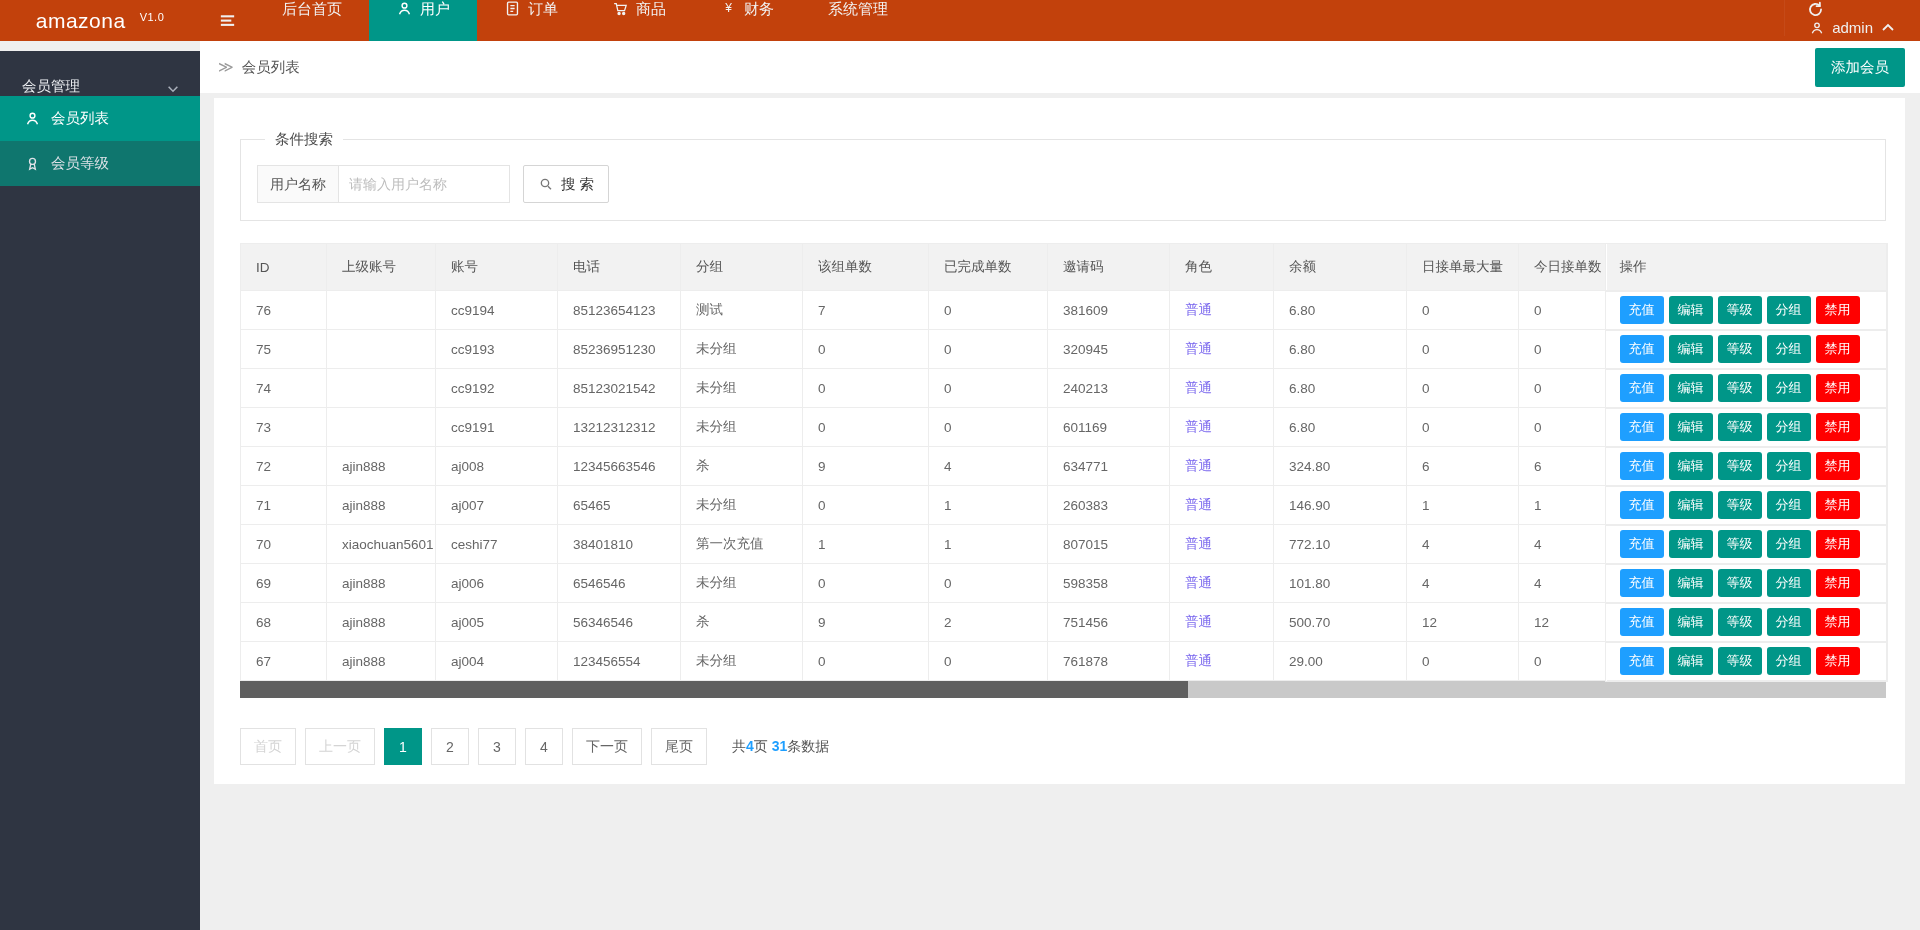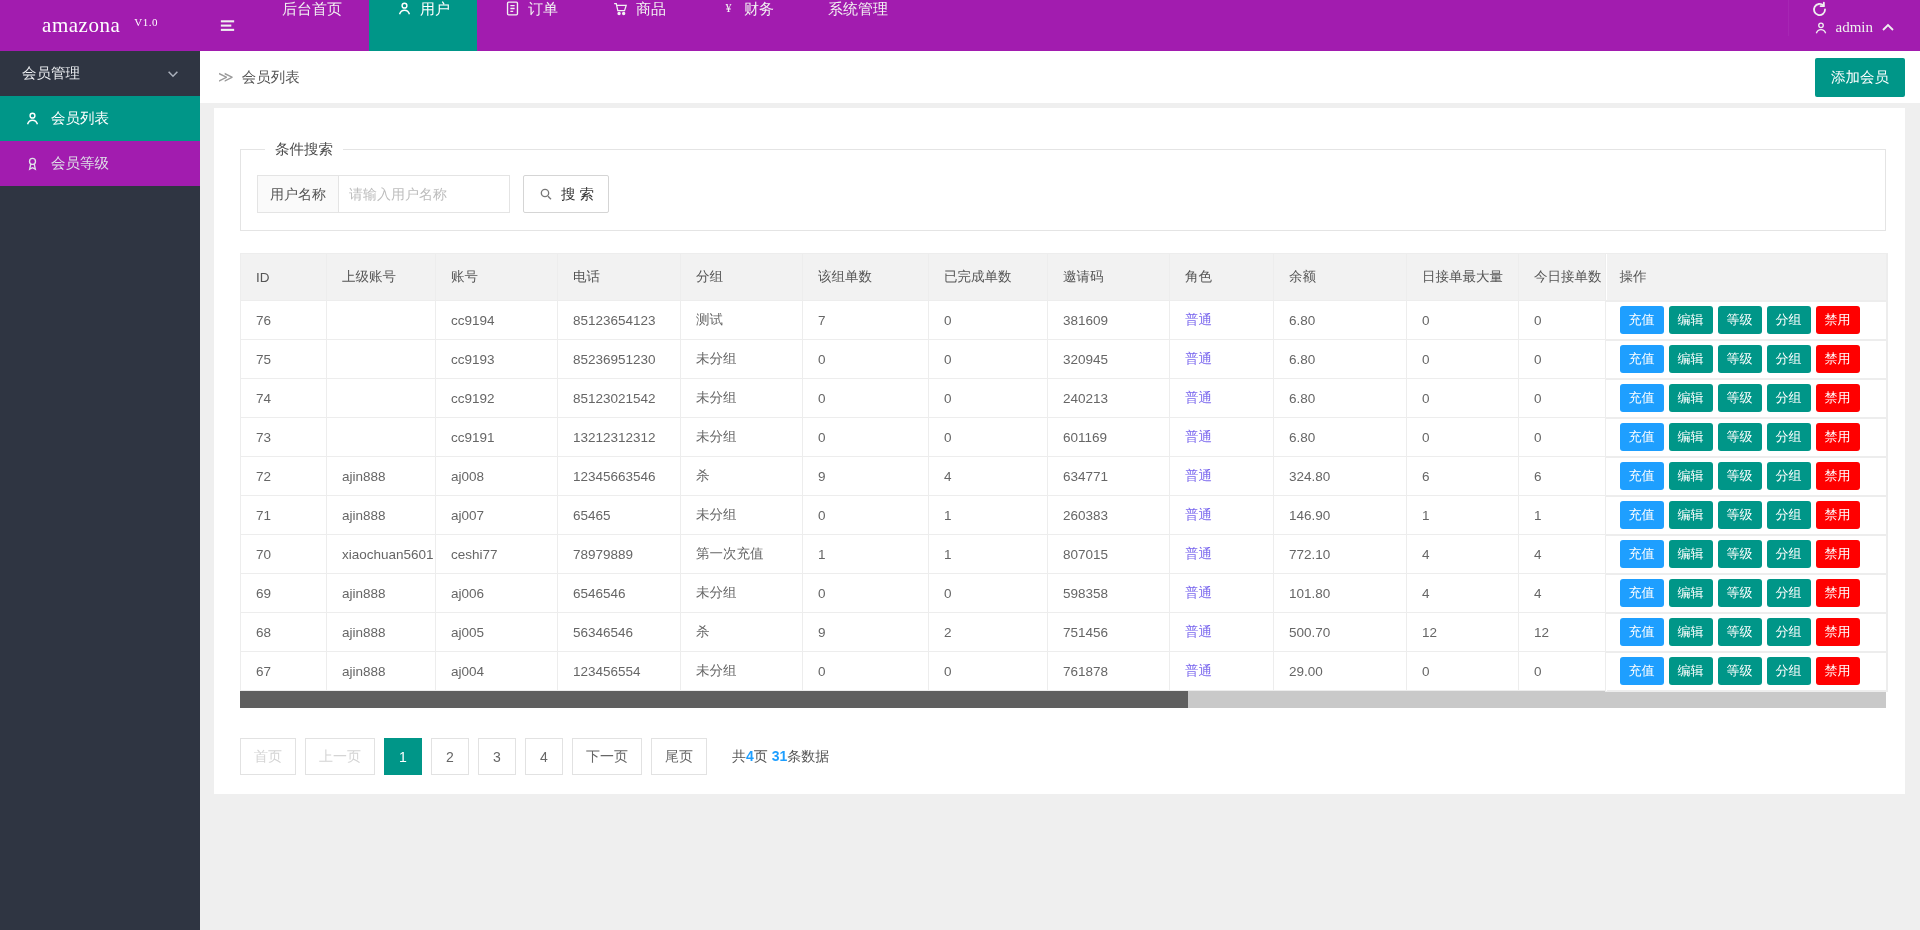--- a/index.html
+++ b/index.html
@@ -2,37 +2,37 @@
 <html><head>
 <meta charset="utf-8">
 <style>
   * { box-sizing: border-box; margin: 0; padding: 0; }
   html,body { width:1920px; height:930px; }
   body {
     font-family: "Liberation Sans","DejaVu Sans",sans-serif;
     background:#efefef; color:#666; overflow:hidden; font-size:14px;
   }
   
-  .navbar { height:51px; background:#a21caf; display:flex; align-items:stretch; color:#f0f0f0;font-family:Liberation Serif, serif; }
+  .navbar { height:41px; background:#c2410c; display:flex; align-items:stretch; color:#f0f0f0; }
   .brand { width:200px; display:flex; align-items:center; justify-content:center; color:#fff; font-size:21px; letter-spacing:.5px; }
   .brand sup { font-size:11px; margin-left:14px; transform:translateY(-4px); }
   .nav-burger { width:55px; display:flex; align-items:center; justify-content:center; cursor:pointer; }
   .nav-items { display:flex; align-items:stretch; }
   .nav-item { display:flex; align-items:flex-start; gap:7px; padding:0 27px; font-size:15px; color:#f2f2f2; cursor:pointer; }
   .nav-item.active { background:#009688; color:#fff; }
   .nav-item svg { width:17px; height:17px; }
   .nav-right { margin-left:auto; display:flex; align-items:stretch;flex-direction:column; }
   .nav-refresh { width:62px; display:flex; align-items:center; justify-content:center; cursor:pointer; border-left:1px solid rgba(255,255,255,.05); }
   .nav-user { display:flex; align-items:center; gap:7px; padding:0 24px; cursor:pointer; border-left:1px solid rgba(255,255,255,.05); font-size:15px; }
   .nav-user svg { width:16px; height:16px; }
   
   .sidebar { position:absolute; left:0; top:51px; bottom:0; width:200px; background:#2f3542; }
-  .side-group-title { height:45px; display:flex; align-items:center; justify-content:space-between; padding:0 20px 0 22px; color:#eceef1; font-size:14.5px; cursor:pointer; background:#2f3542; }
+  .side-group-title { height:45px; display:flex; align-items:flex-end; justify-content:space-between; padding:0 20px 0 22px; color:#eceef1; font-size:14.5px; cursor:pointer; background:#2f3542; }
   .side-group-title svg { width:14px; height:14px; color:#aab0bb; }
-  .side-item { height:45px; display:flex; align-items:center; gap:10px; padding-left:24px; background:#a21caf; color:#dfe2e8; font-size:14.5px; cursor:pointer; }
+  .side-item { height:45px; display:flex; align-items:center; gap:10px; padding-left:24px; background:#0f766e; color:#dfe2e8; font-size:14.5px; cursor:pointer; }
   .side-item svg { width:17px; height:17px; flex:none; }
   .side-item.active { background:#009688; color:#fff; }
   
   .main { margin-left:200px; height:879px; position:relative; }
   .topbar { height:52px; background:#fff; display:flex; align-items:center; padding:0 15px 0 18px; }
   .breadcrumb { display:flex; align-items:center; gap:8px; color:#555; font-size:14.5px; }
   .breadcrumb .bc-arrow { color:#9a9a9a; font-size:15px; }
   .add-btn { margin-left:auto; background:#009688; color:#fff; border:none; border-radius:2px; padding:10px 16px; font-size:14.5px; cursor:pointer; font-family:inherit; }
   .card { margin:5px 15px 0 14px; background:#fff; height:686px; padding:32px 19px 0 26px; }
   
@@ -321,21 +321,21 @@
             <td><span class="role-link" style="color: rgb(123, 104, 238);">普通</span></td>
             <td>146.90</td>
             <td>1</td>
             <td>1</td>
             <td class="col-action"><button class="act-btn" style="background: rgb(30, 159, 255);">充值</button><button class="act-btn" style="background: rgb(0, 150, 136);">编辑</button><button class="act-btn" style="background: rgb(0, 150, 136);">等级</button><button class="act-btn" style="background: rgb(0, 150, 136);">分组</button><button class="act-btn" style="background: rgb(255, 0, 0);">禁用</button></td>
           </tr>
           <tr>
             <td>70</td>
             <td>xiaochuan5601</td>
             <td>ceshi77</td>
-            <td>78979889</td>
+            <td>38401810</td>
             <td>第一次充值</td>
             <td>1</td>
             <td>1</td>
             <td>807015</td>
             <td><span class="role-link" style="color: rgb(123, 104, 238);">普通</span></td>
             <td>772.10</td>
             <td>4</td>
             <td>4</td>
             <td class="col-action"><button class="act-btn" style="background: rgb(30, 159, 255);">充值</button><button class="act-btn" style="background: rgb(0, 150, 136);">编辑</button><button class="act-btn" style="background: rgb(0, 150, 136);">等级</button><button class="act-btn" style="background: rgb(0, 150, 136);">分组</button><button class="act-btn" style="background: rgb(255, 0, 0);">禁用</button></td>
           </tr>

